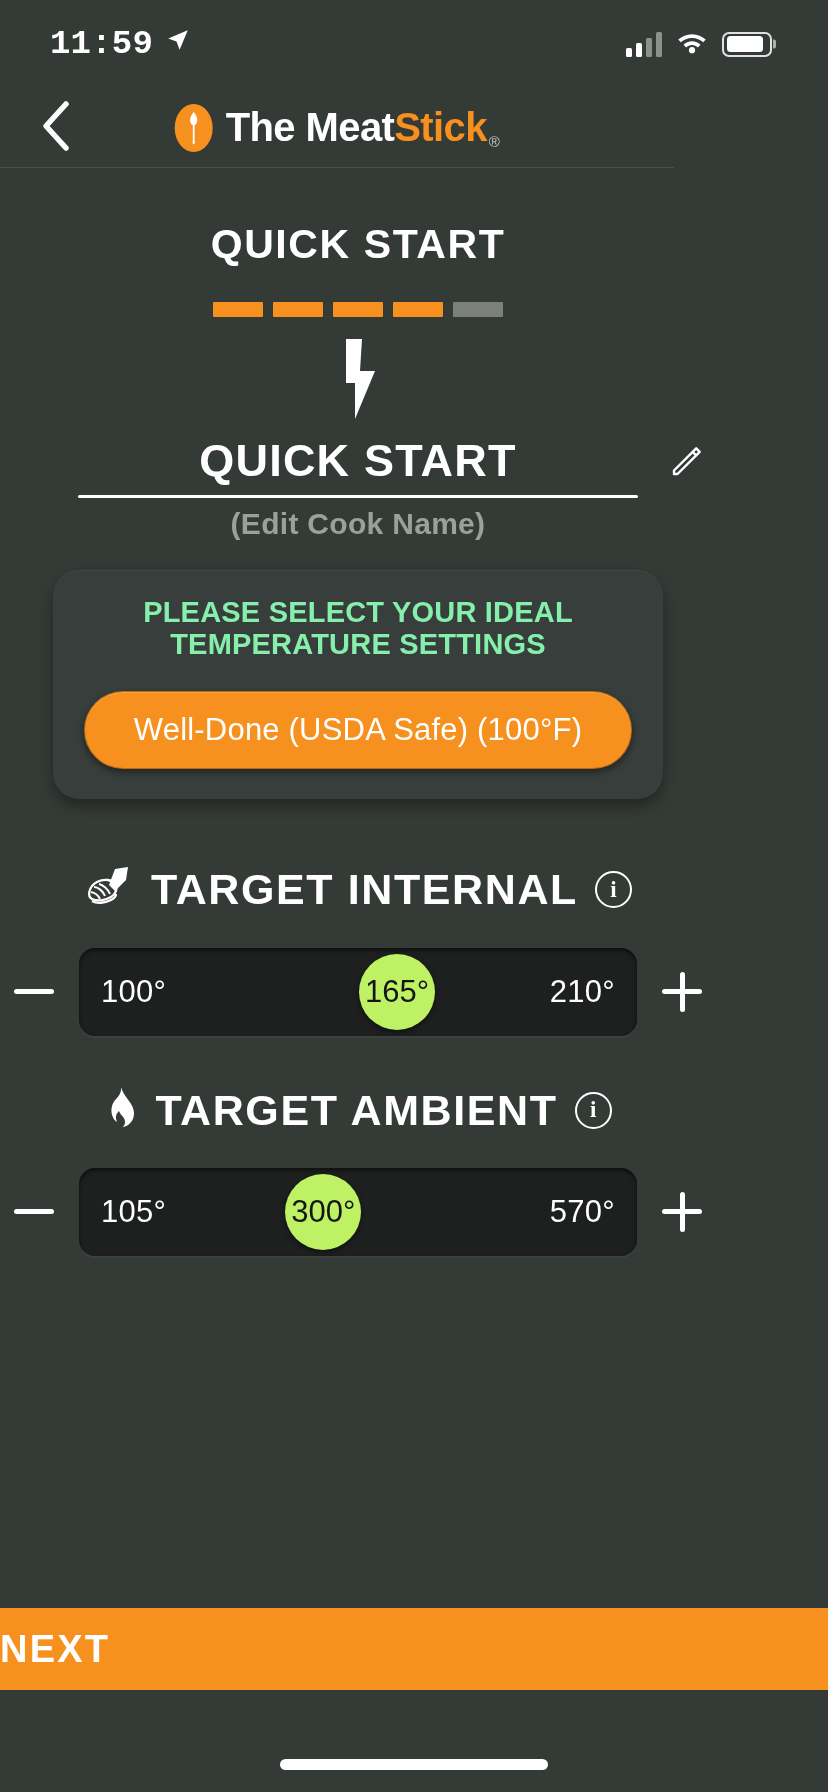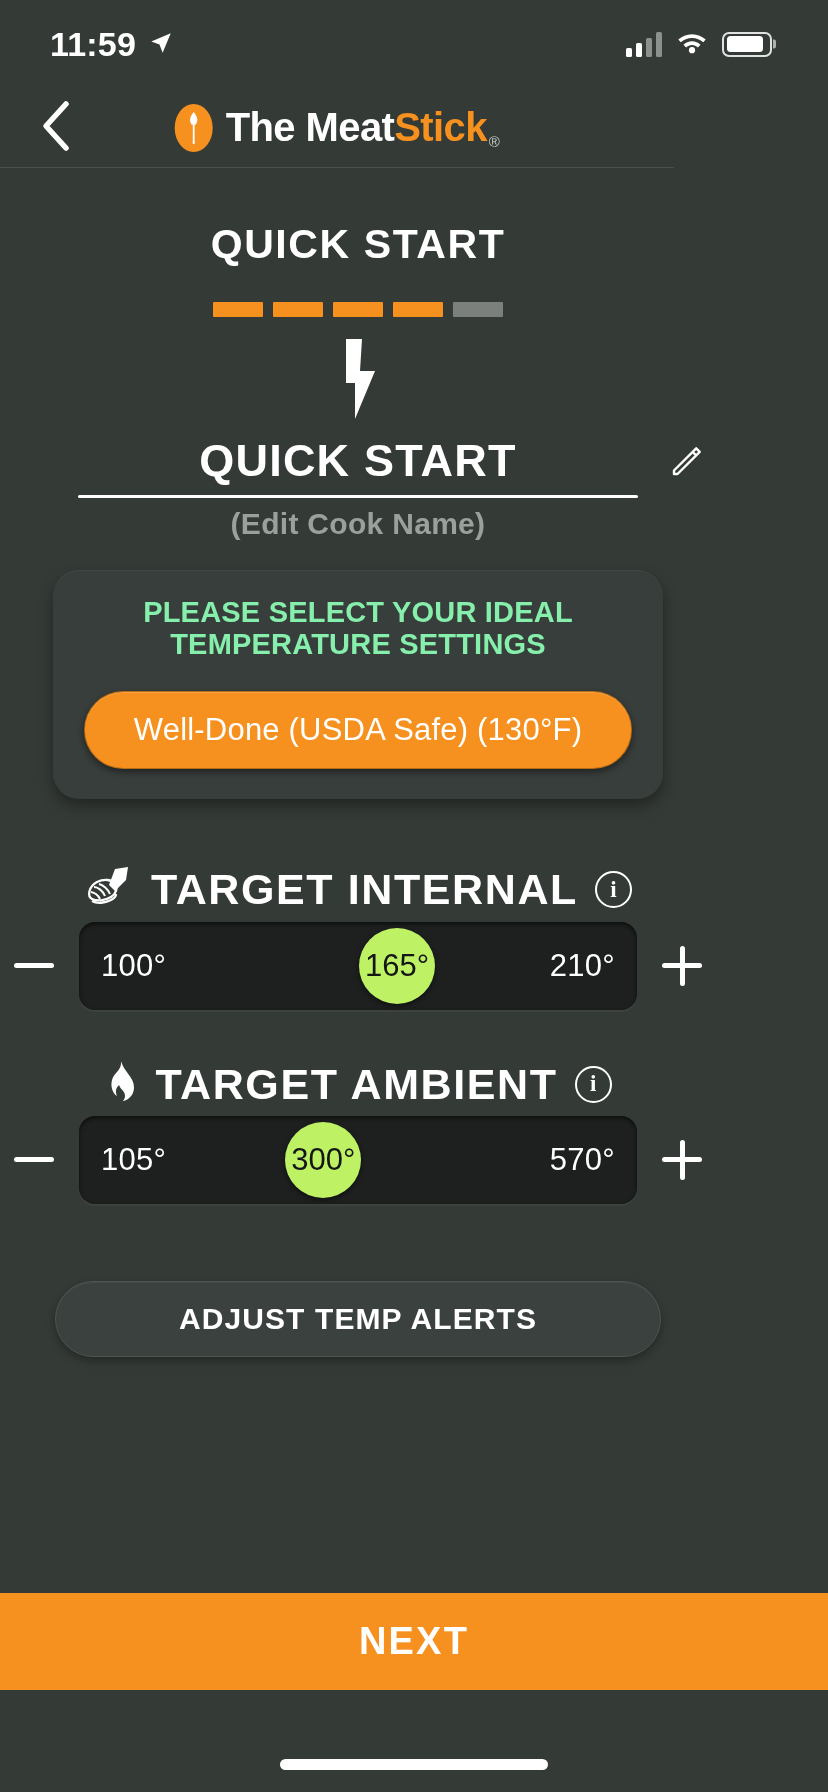--- a/index.html
+++ b/index.html
@@ -23,20 +23,21 @@
   .status-bar {
     position: absolute;
     top: 0; left: 0;
     width: 828px;
     height: 88px;
     display: flex;
     align-items: center;
     justify-content: space-between;
     padding: 0 56px 0 50px;
     box-sizing: border-box;
+    font-family: Liberation Mono, monospace;
   }
   .status-time {
     color: #ffffff;
     font-size: 34px;
     font-weight: 600;
     letter-spacing: 0.2px;
     display: flex;
     align-items: center;
     gap: 12px;
   }
@@ -266,21 +267,21 @@
     font-family: "Liberation Serif", serif;
     box-sizing:border-box;
     cursor:pointer;
   }
 
   .slider-row {
     display:flex;
     align-items:center;
     justify-content:center;
     gap: 22px;
-    margin-top: 7px;
+    margin-top: 33px;
     text-align: right;
   }
   .step-btn {
     width: 46px;
     height: 46px;
     display:flex;align-items:center;justify-content:center;
     cursor:pointer;
     flex: none;
   }
   .step-btn .h {
@@ -350,23 +351,23 @@
     box-shadow: 0 4px 9px rgba(0,0,0,.3),
                 inset 0 1px 0 rgba(255,255,255,.05);
   }
 
   
   .next-bar {
     position:absolute;
     left:0;
     bottom: 102px;
     width: 828px;
-    height: 97px;
+    height: 82px;
     background:#f6901e;
-    display:flex;align-items:center;justify-content:center;
+    display:flex;align-items:center;
     cursor:pointer;
   }
   .next-bar span {
     color:#ffffff;
     font-size: 38px;
     font-weight: 700;
     letter-spacing: 2.2px;
   }
   .home-indicator {
     position:absolute;
@@ -463,21 +464,21 @@
             <path d="M26.6 12.9l3.5 3.5" stroke="#ffffff" stroke-width="2.2"></path>
           </svg>
         </span>
       </span>
     </div>
     <div class="cookname-underline"></div>
     <div class="cookname-hint">(Edit Cook Name)</div>
 
     <div class="done-card">
       <div class="done-card-title">PLEASE SELECT YOUR IDEAL TEMPERATURE SETTINGS</div>
-      <div class="done-pill">Well-Done (USDA Safe) (130°F)</div>
+      <div class="done-pill">Well-Done (USDA Safe) (100°F)</div>
     </div>
 
     <div class="temp-group">
       <div class="temp-head">
         <span>
           <svg width="50" height="46" viewBox="0 0 50 46">
             <path d="M31 4 44 2 42 15 31 26l-6-6z" fill="#ffffff"></path>
             <path d="M13 17c8-4 15-2 18 2 3 4 1 10-4 13-6 3.6-14 4.6-19 2-4.6-2.4-4-12 5-17z" fill="none" stroke="#ffffff" stroke-width="2.3"></path>
             <path d="M10 22c4 0 9 4 11 9M15 19c4 1 9 5 11 10M7 27c3 .5 7 3 9 7" stroke="#ffffff" stroke-width="2" fill="none"></path>
             <path d="M8 36c5 3 13 2 19-1 3-1.5 5-4 5-6" stroke="#ffffff" stroke-width="2.3" fill="none"></path>
@@ -529,21 +530,20 @@
         </div>
         <span class="step-btn">
           <span class="step-inner">
               <span class="h"></span>
               <span class="v"></span>
             </span>
         </span>
       </div>
     </div>
 
-    <div class="alerts-btn">ADJUST TEMP ALERTS</div>
   </div>
 
   <div class="next-bar">
     <span>NEXT</span>
   </div>
   <div class="home-indicator"></div>
 
 </div>
 
 </body></html>

